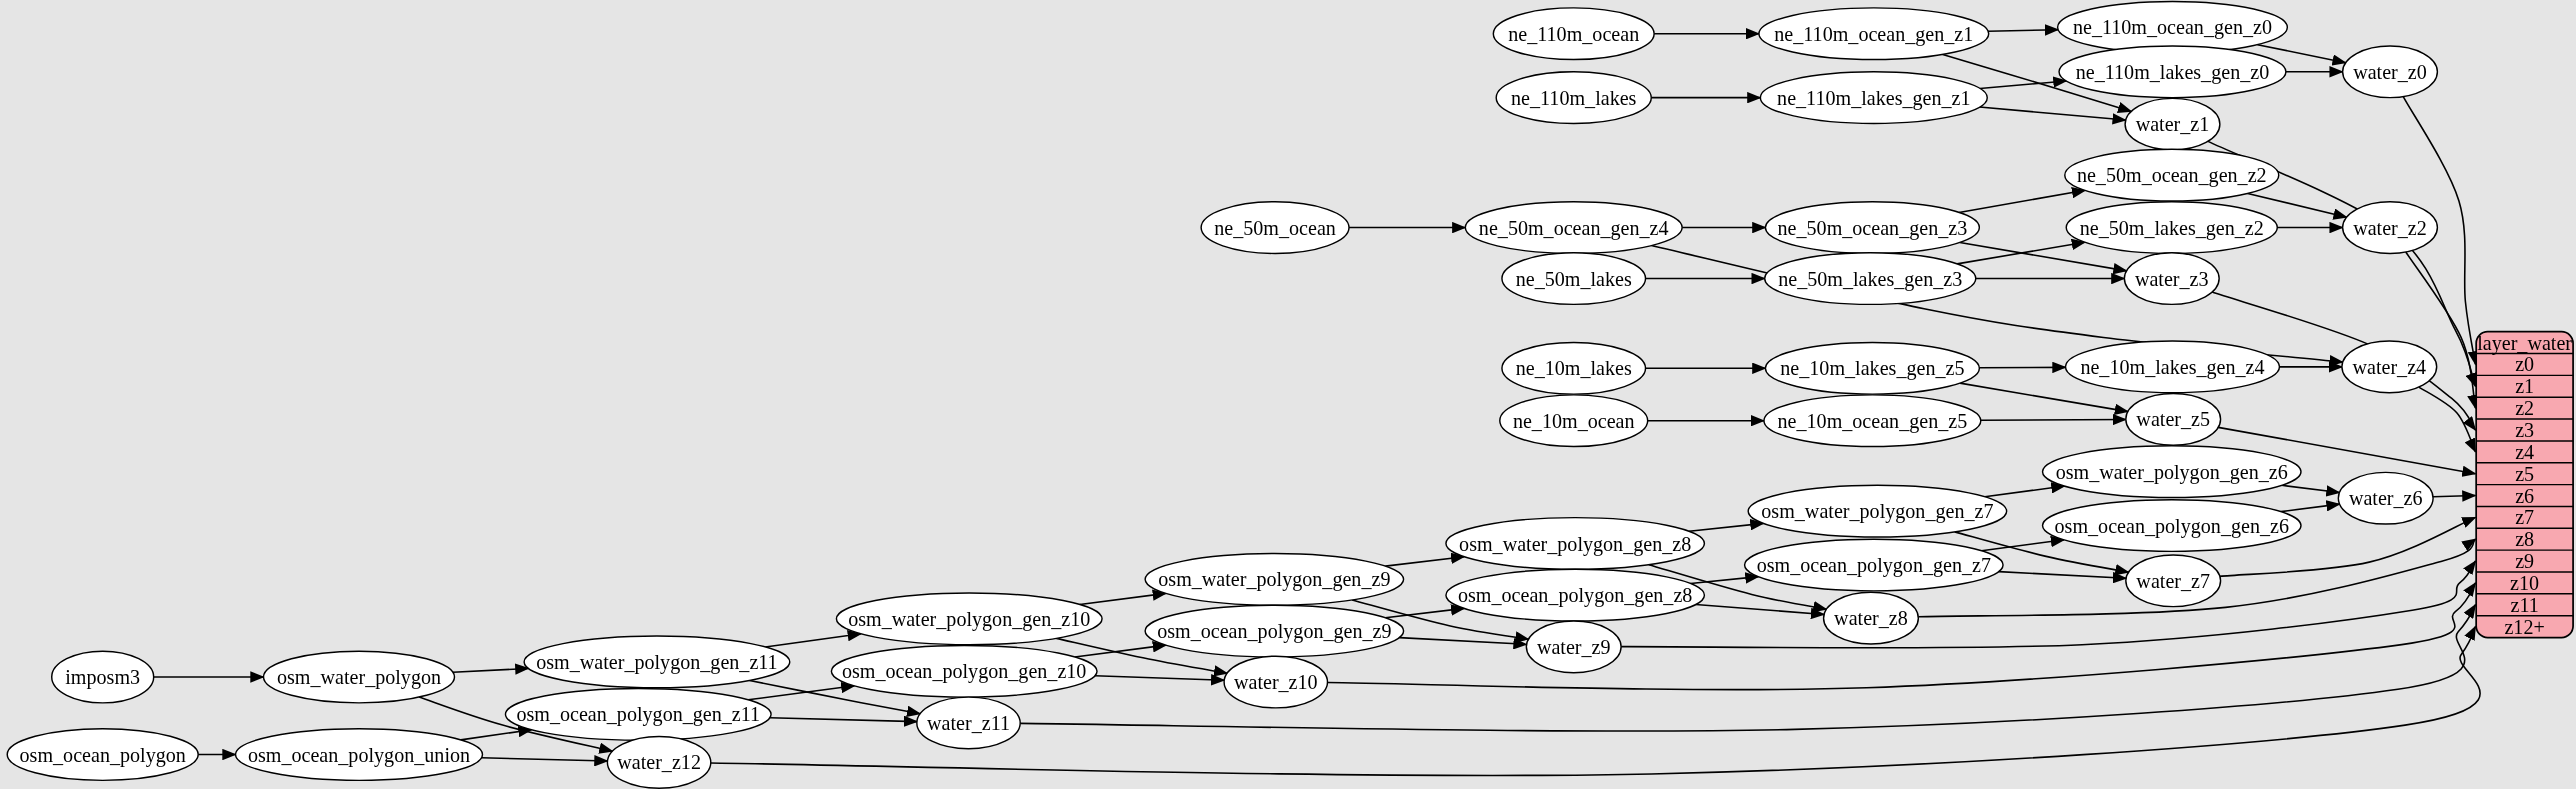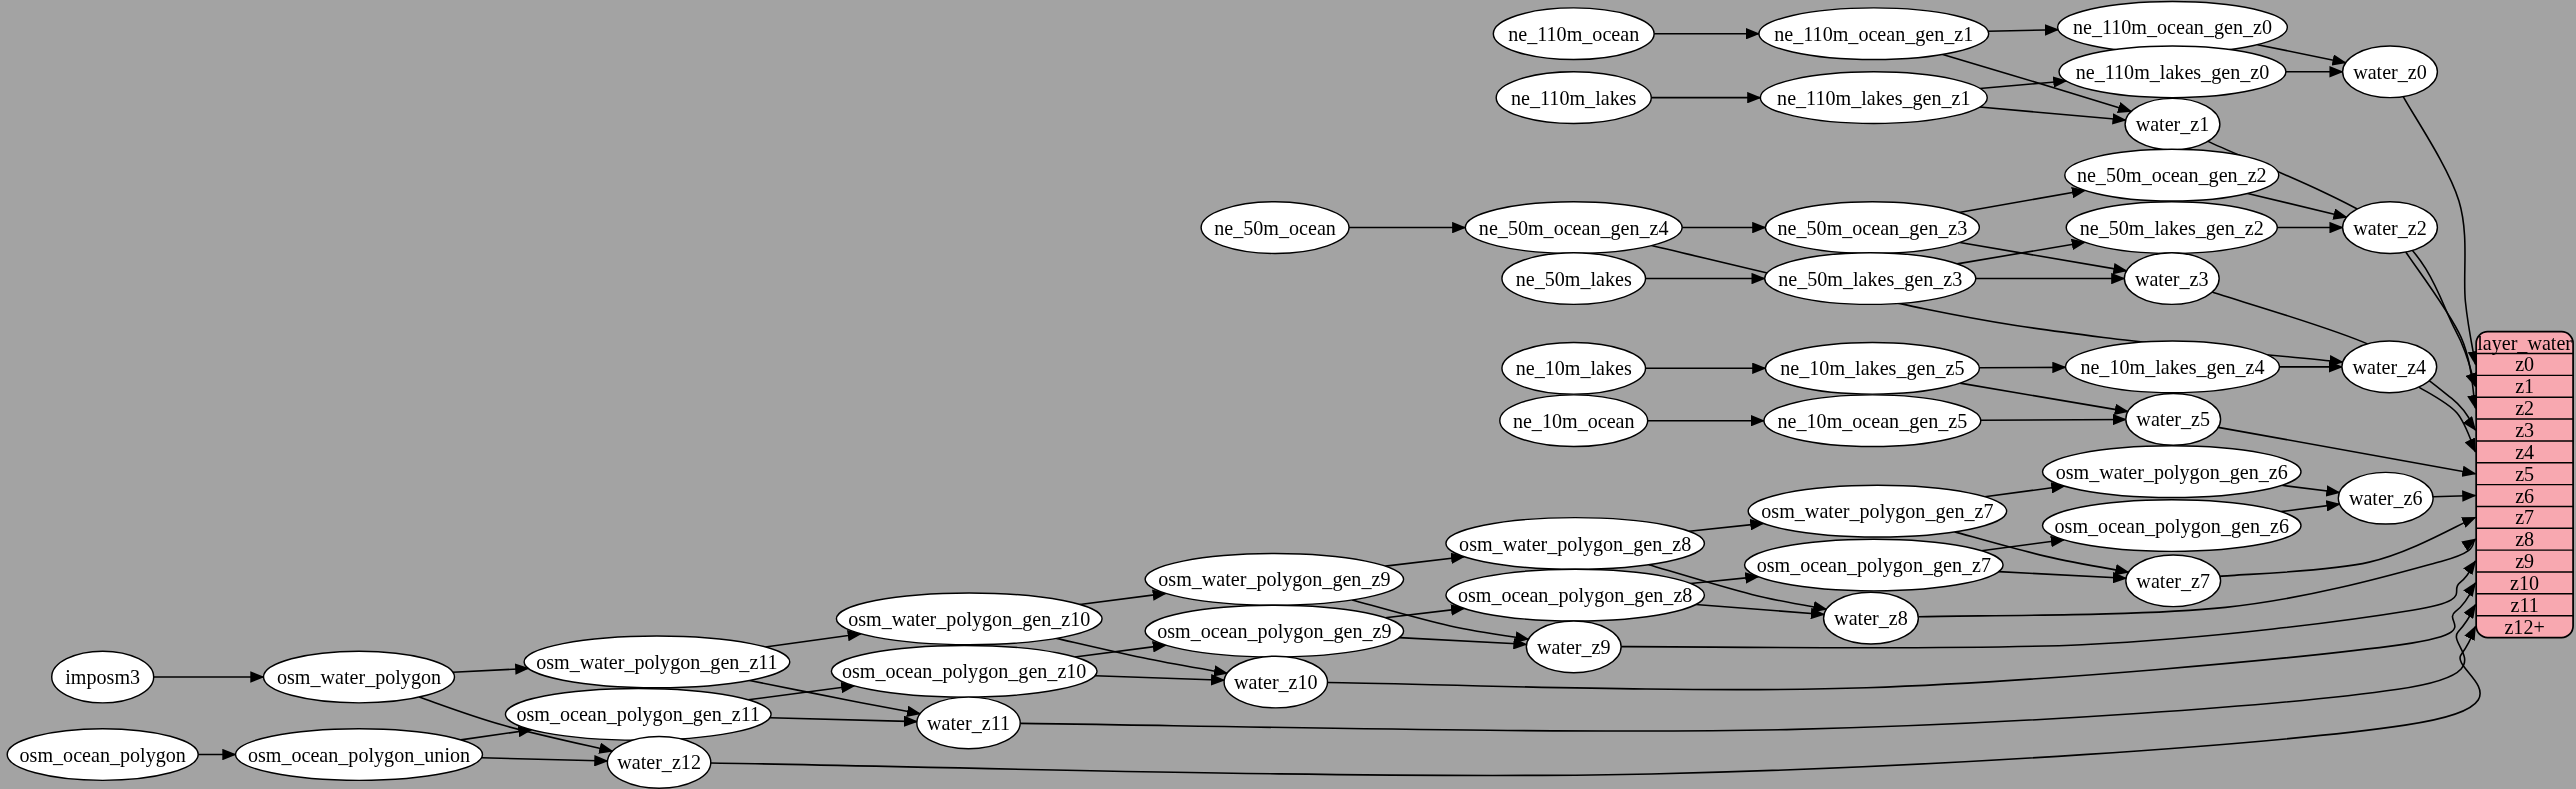--- a/index.html
+++ b/index.html
@@ -1,16 +1,16 @@
 <!DOCTYPE html>
 <html style="font-size:11.5px"><head>
 <meta charset="utf-8">
 <style>
   html, body { margin: 0; padding: 0; background: #ffffff; }
-  .canvas-wrap { width: 2576px; height: 789px; background: #a3a3a3; position: relative; overflow: hidden; }
+  .canvas-wrap { width: 2576px; height: 789px; background: #e5e5e5; position: relative; overflow: hidden; }
   svg { display: block; }
   text {
     font-family: "Liberation Serif", "DejaVu Serif", serif;
     fill: #000000;
   }
   .node-label { font-size: 28px; }
   .record-label { font-size: 28px; }
 </style>
 </head>
 <body>

